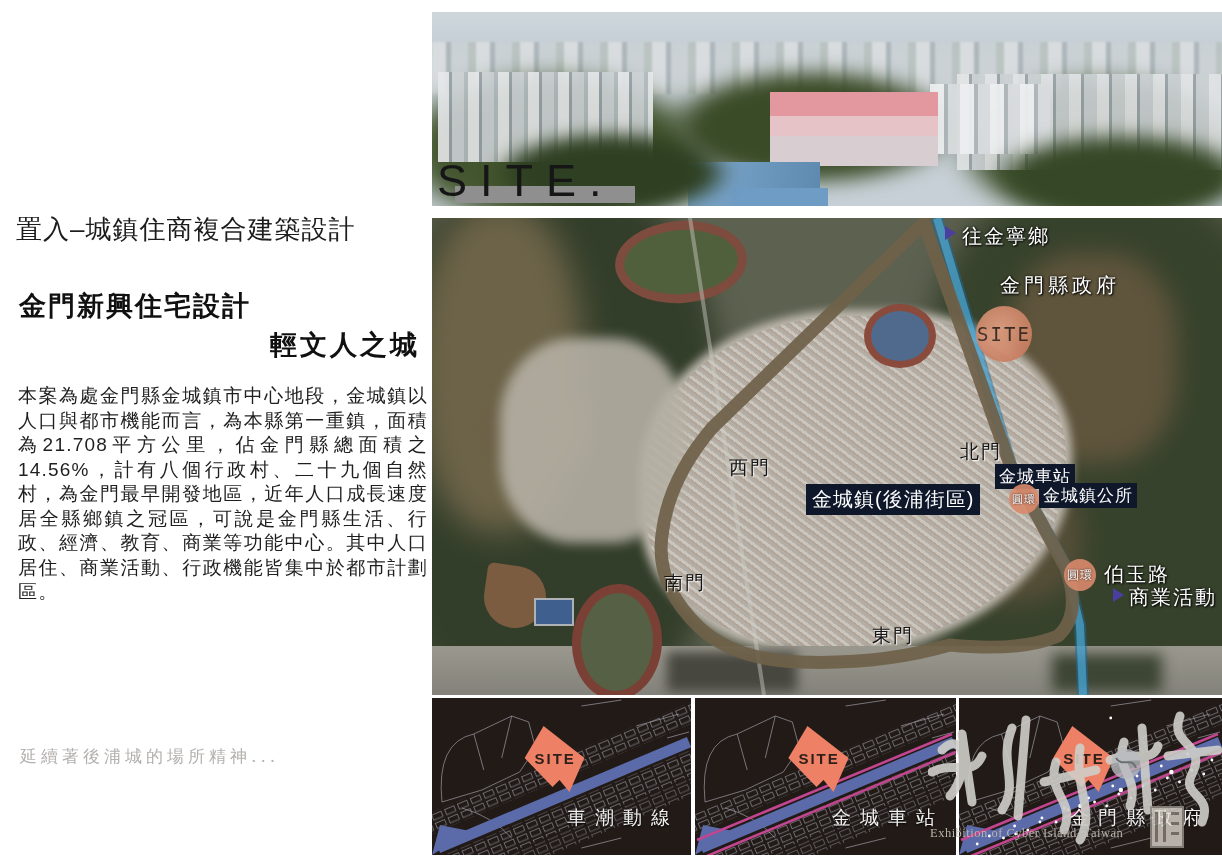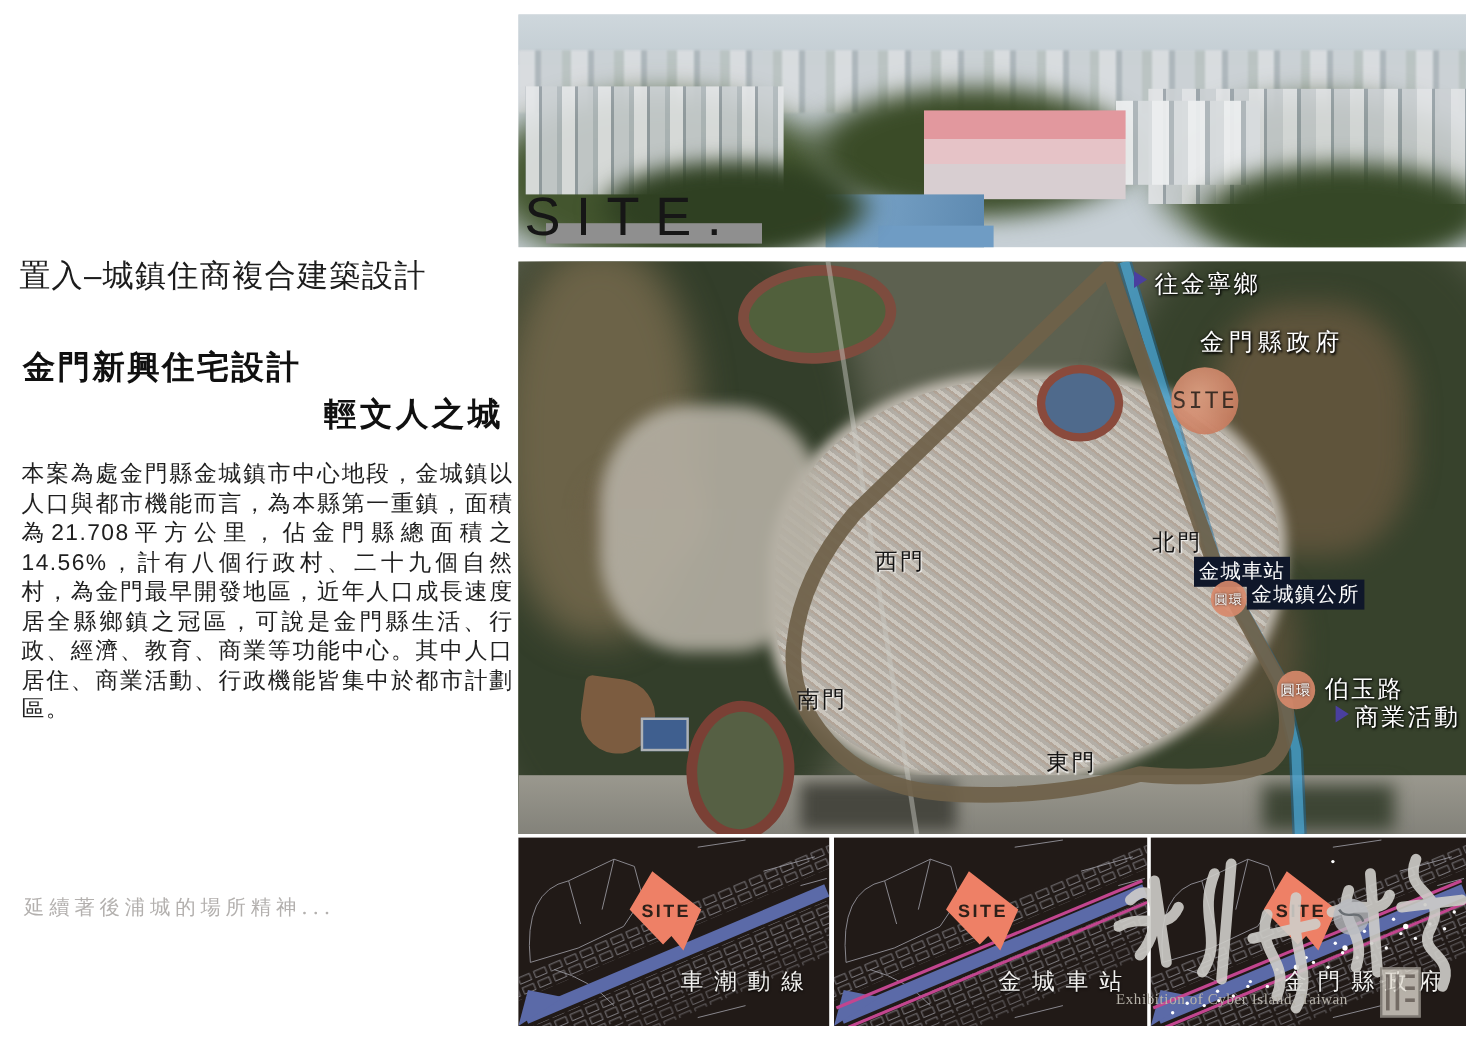--- a/index.html
+++ b/index.html
@@ -169,20 +169,21 @@
   <div class="site-circle">
       <span>SITE</span>
     </div>
   <div class="lbl-gate" style="left:297px;top:200px;margin-top:37px;">西門</div>
   <div class="lbl-gate" style="left:528px;top:221px;">北門</div>
   <div class="lbl-box" style="left:563px;top:246px;">金城車站</div>
   <div class="roundabout ra1">
       <span>圓環</span>
     </div>
   <div class="lbl-box" style="left:607px;top:265px;">金城鎮公所</div>
+  <div class="lbl-box lbl-town" style="left:374px;top:266px;">金城鎮(後浦街區)</div>
   <div class="lbl-gate" style="left:232px;top:352px;">南門</div>
   <div class="lbl-gate" style="left:440px;top:405px;">東門</div>
   <div class="roundabout ra2">
       <span>圓環</span>
     </div>
   <div class="lbl-white" style="left:672px;top:343px;">伯玉路</div>
   <div class="tri" style="left:681px;top:370px;"></div>
   <div class="lbl-white" style="left:697px;top:366px;">商業活動</div>
 </div>
 

